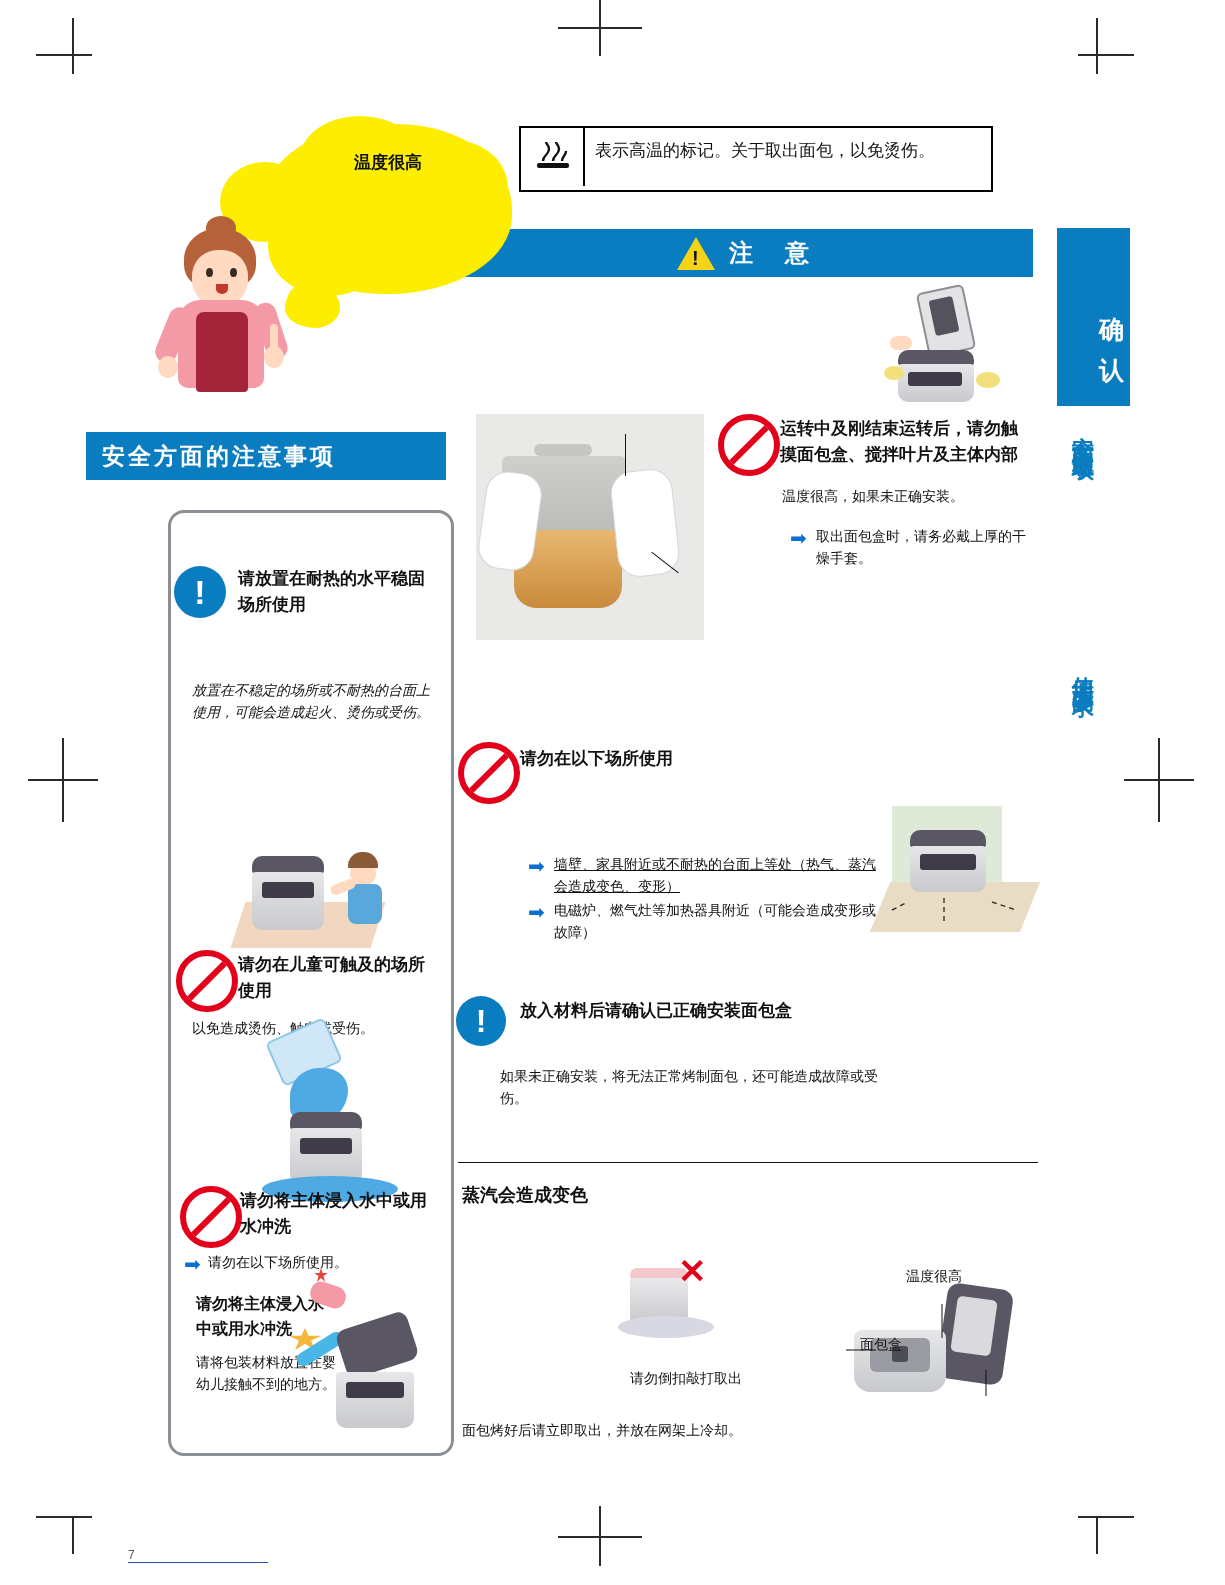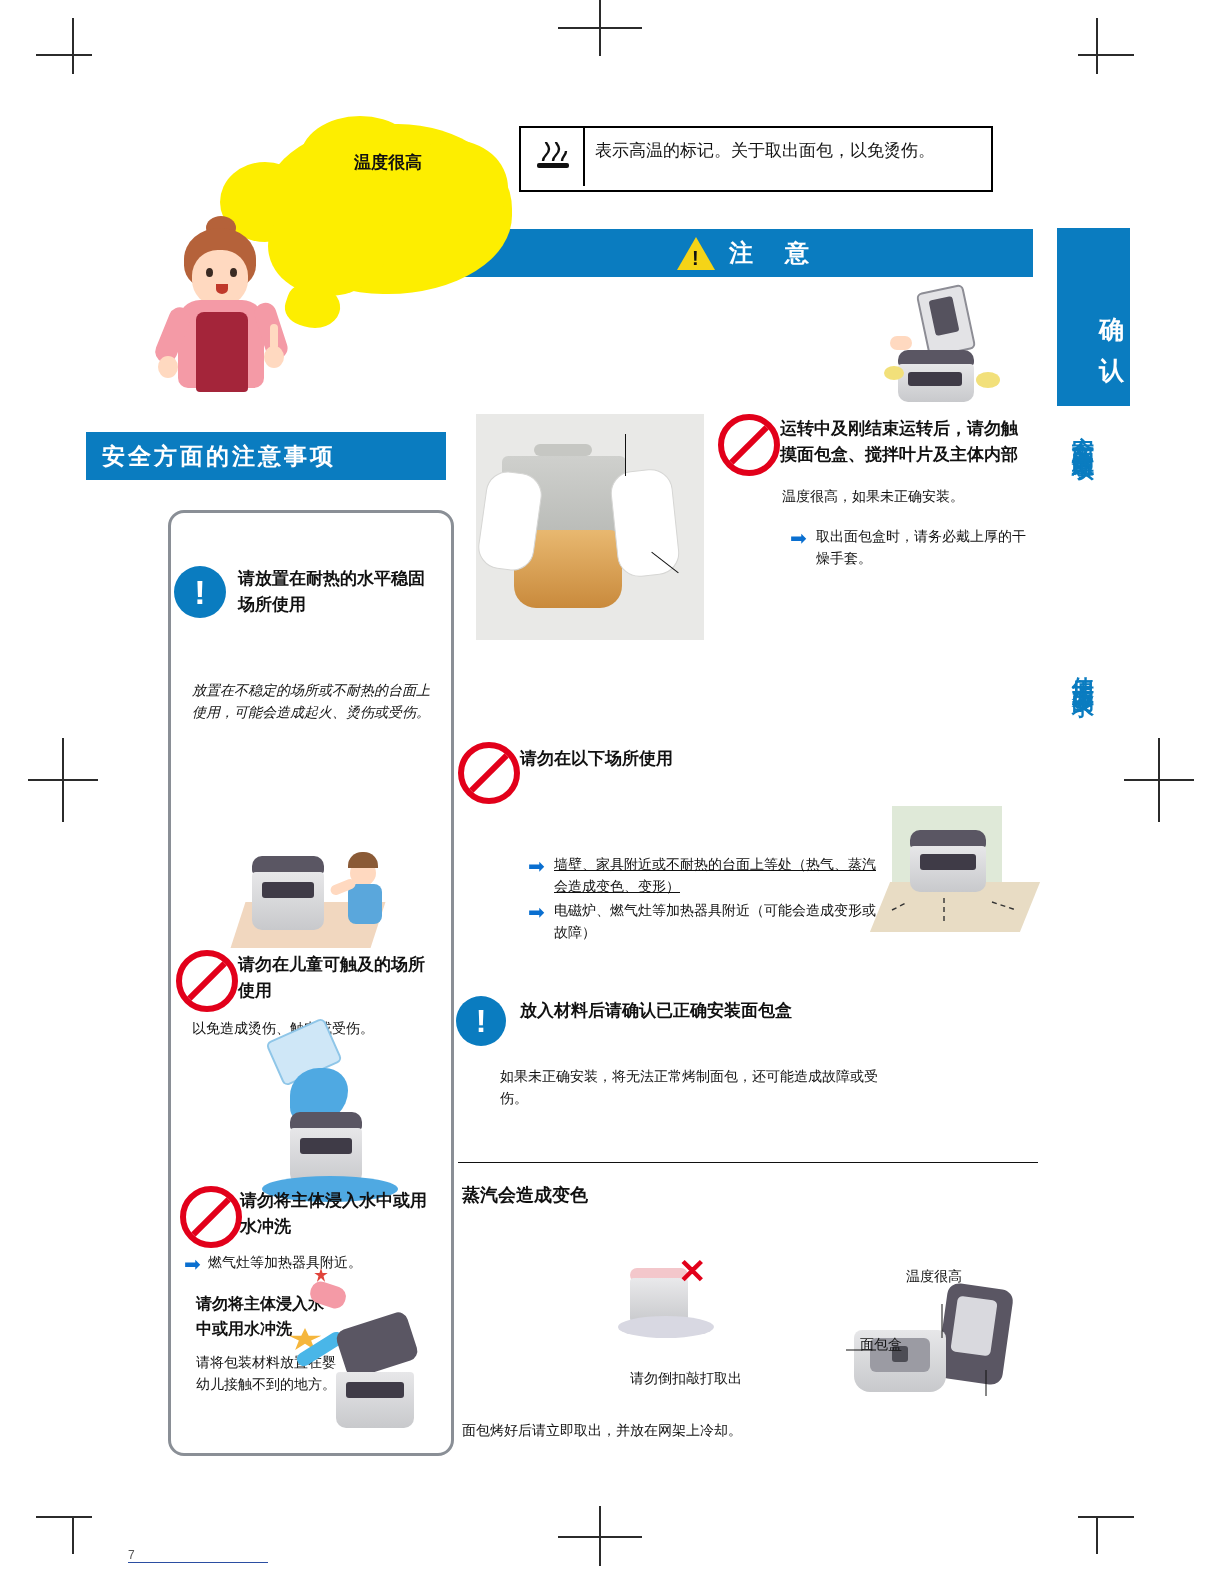--- a/index.html
+++ b/index.html
@@ -272,21 +272,21 @@
   <div class="abs" style="left:40px;top:40px;width:58px;height:56px;background:#4fa9e2;border-radius:50% 40% 60% 30%;"></div>
   <div class="lidtop" style="left:40px;top:84px;width:72px;height:18px;"></div>
   <div class="bodyb" style="left:40px;top:100px;width:72px;height:56px;"></div>
   <div class="panelb" style="left:50px;top:110px;width:52px;height:16px;"></div>
   <div class="abs" style="left:12px;top:148px;width:136px;height:26px;background:#4fa9e2;border-radius:50%;"></div>
 </div>
 
 <div class="prohibit" style="left:180px;top:1186px;width:50px;height:50px;"></div>
 <div class="tx bold" style="left:240px;top:1188px;width:194px;font-size:17px;">请勿将主体浸入水中或用水冲洗</div>
 <div class="barrow" style="left:184px;top:1254px;">➡</div>
-<div class="tx small" style="left:208px;top:1252px;width:226px;">燃气灶等加热器具附近。</div>
+<div class="tx small" style="left:208px;top:1252px;width:226px;">请勿在以下场所使用。</div>
 <div class="tx bold" style="left:196px;top:1292px;width:140px;font-size:16px;">请勿将主体浸入水中或用水冲洗</div>
 <div class="tx small" style="left:196px;top:1352px;width:150px;">请将包装材料放置在婴幼儿接触不到的地方。</div>
 
 <div class="mach" style="left:288px;top:1268px;width:160px;height:172px;">
   <div class="abs" style="left:26px;top:0;width:14px;height:14px;background:#e0443b;clip-path:polygon(50% 0,61% 35%,98% 35%,68% 57%,79% 100%,50% 72%,21% 100%,32% 57%,2% 35%,39% 35%);"></div>
   <div class="abs" style="left:0;top:60px;width:34px;height:22px;background:#f5b63c;clip-path:polygon(50% 0,61% 35%,98% 35%,68% 57%,79% 100%,50% 72%,21% 100%,32% 57%,2% 35%,39% 35%);"></div>
   <div class="abs" style="left:6px;top:74px;width:52px;height:14px;background:#49b6e8;border-radius:7px;transform:rotate(-32deg);"></div>
   <div class="abs" style="left:22px;top:16px;width:36px;height:22px;background:#f49aa6;border-radius:10px;transform:rotate(18deg);"></div>
   <div class="lidtop" style="left:52px;top:52px;width:74px;height:50px;border-radius:10px;transform:rotate(-18deg);"></div>
   <div class="bodyb" style="left:48px;top:104px;width:78px;height:56px;"></div>

